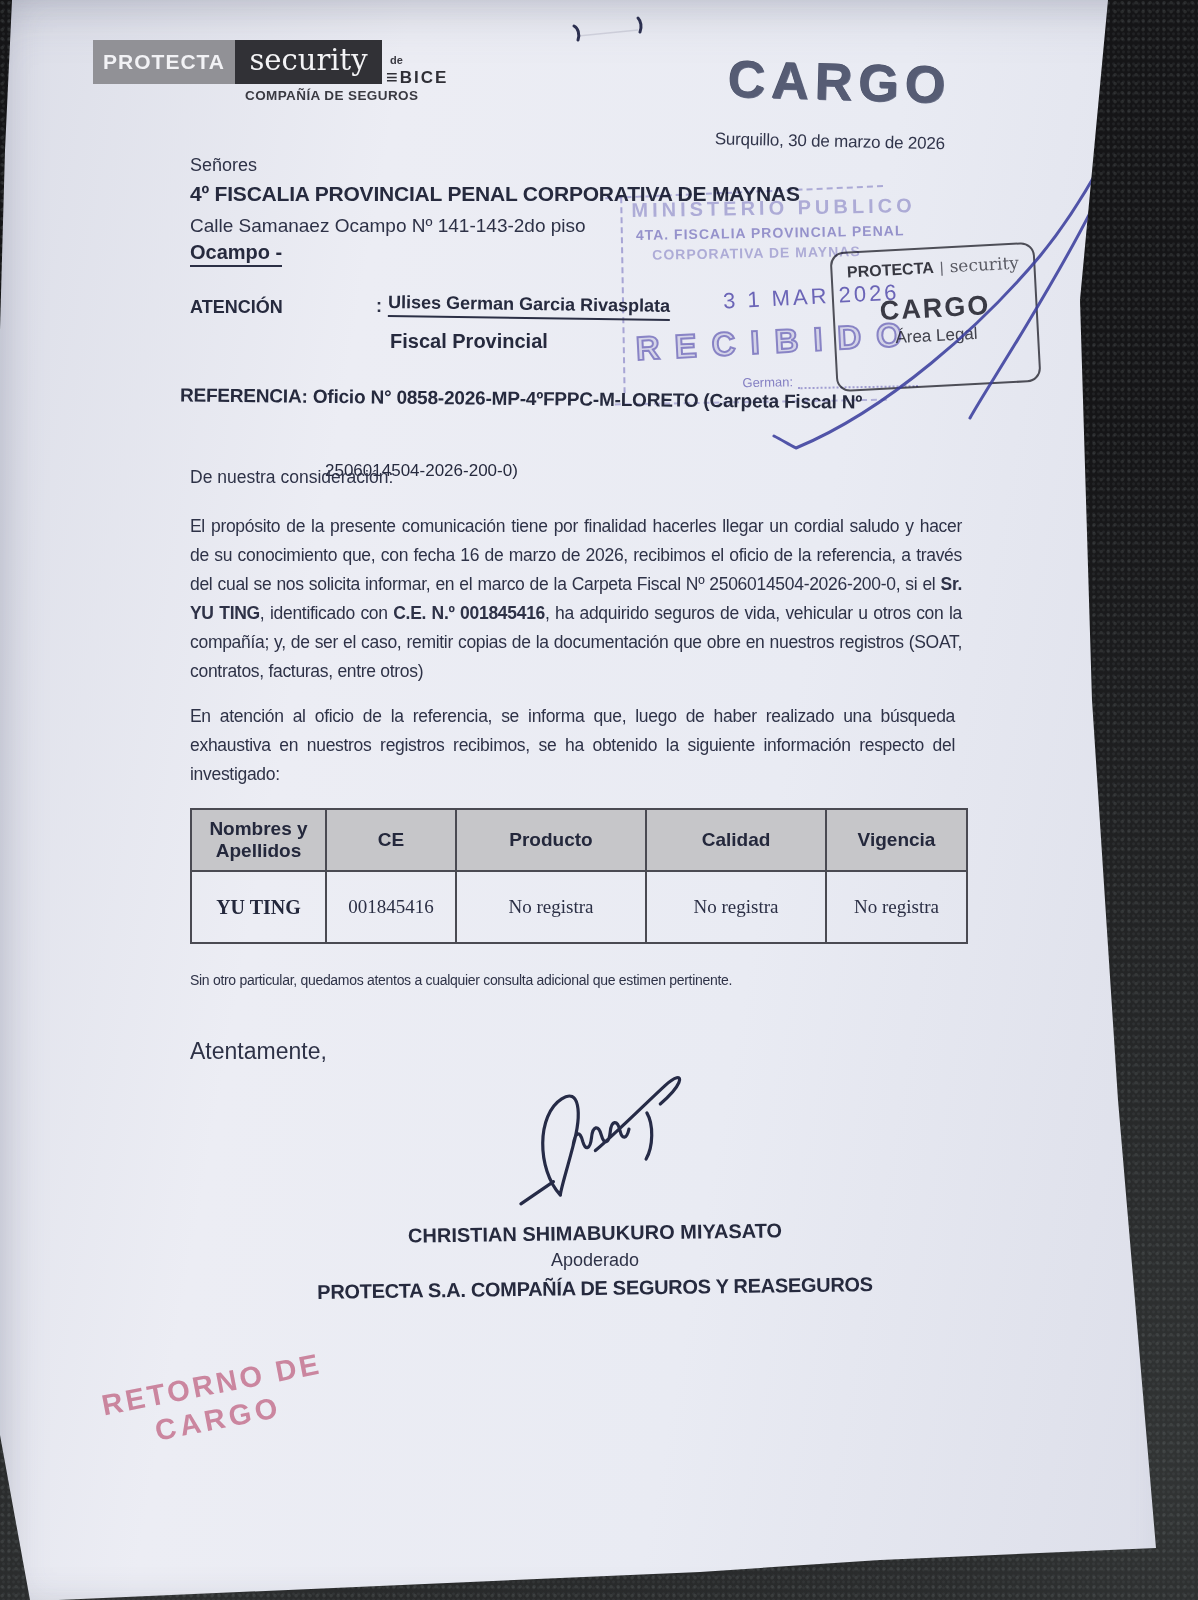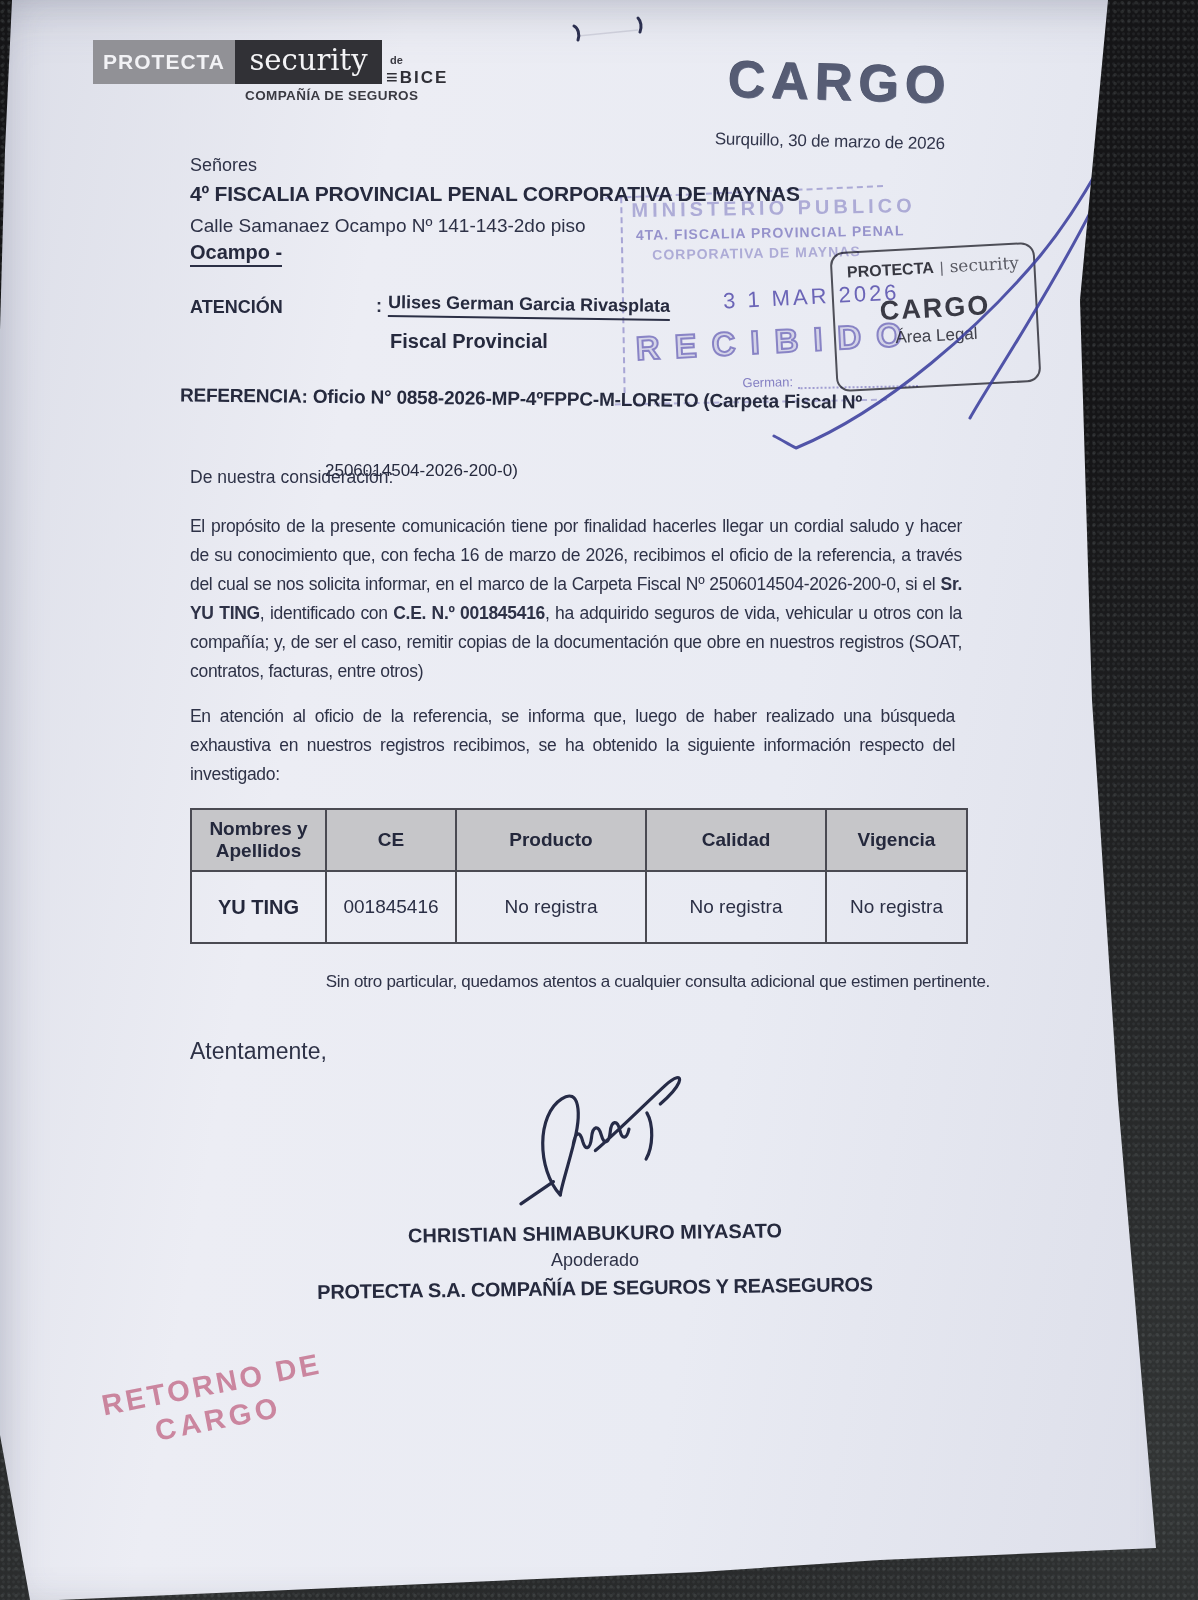--- a/index.html
+++ b/index.html
@@ -50,28 +50,28 @@
   #attColon{left:376px;top:296px;font-size:18px;font-weight:bold;}
   #attName{left:388px;top:294px;font-size:18px;font-weight:bold;border-bottom:2.5px solid #2b2f45;padding-bottom:2px;color:#262a3e;transform:rotate(.8deg);}
   #attRole{left:390px;top:330px;font-size:20px;font-weight:bold;color:#262a3e;}
   
   #refLine1{left:180px;top:388px;font-size:19px;font-weight:bold;color:#262a3e;letter-spacing:-.2px;transform:rotate(.6deg);}
   #refLine2{left:325px;top:421px;font-size:17px;font-weight:normal;color:#262a3e;margin-top:40px;}
   
   #greeting{left:190px;top:467px;font-size:17.5px;}
   #para1{left:190px;top:512px;width:772px;font-size:17.5px;letter-spacing:-.3px;line-height:29px;text-align:justify;}
   #para2{left:190px;top:702px;width:765px;font-size:17.5px;letter-spacing:-.3px;line-height:29px;text-align:justify;}
-  #closing{left:190px;top:972px;width:800px;font-size:17px;letter-spacing:-.3px;text-align:right;}
+  #closing{left:190px;top:972px;width:800px;font-size:14px;letter-spacing:-.3px;}
   #valediction{left:190px;top:1038px;font-size:23px;}
   
   #infoTable{left:190px;top:808px;}
   #infoTable table{border-collapse:collapse;font-size:19px;color:#2b2f45;}
   #infoTable th,#infoTable td{border:2px solid #4a4a52;text-align:center;vertical-align:middle;padding:0 6px;}
   #infoTable th{background:#c6c6c9;height:60px;font-size:19px;color:#24283c;}
-  #infoTable td{height:70px;background:transparent;}
+  #infoTable td{height:70px;background:transparent;font-family:Liberation Serif, serif;}
   #infoTable td.name{font-weight:bold;color:#24283c;font-size:20px;}
   
   #sigName{left:330px;top:1222px;width:530px;text-align:center;font-size:20px;font-weight:bold;color:#262a3e;transform:rotate(-.8deg);}
   #sigRole{left:330px;top:1250px;width:530px;text-align:center;font-size:18px;}
   #sigCompany{left:280px;top:1277px;width:630px;text-align:center;font-size:20px;font-weight:bold;color:#262a3e;transform:rotate(-.8deg);letter-spacing:-.3px;}
   
   #fiscaliaStamp{left:595px;top:185px;width:315px;height:230px;color:#7d76c4;mix-blend-mode:multiply;transform:rotate(-1deg);}
   #fsBorderTop{left:12px;top:6px;width:278px;border-top:2px dashed rgba(122,115,196,.5);transform:rotate(-1.5deg);}
   #fsBorderLeft{left:27px;top:10px;height:196px;border-left:2px dashed rgba(122,115,196,.55);}
   #fsBorderBottom{left:18px;top:216px;width:272px;border-top:2px dashed rgba(122,115,196,.45);}

